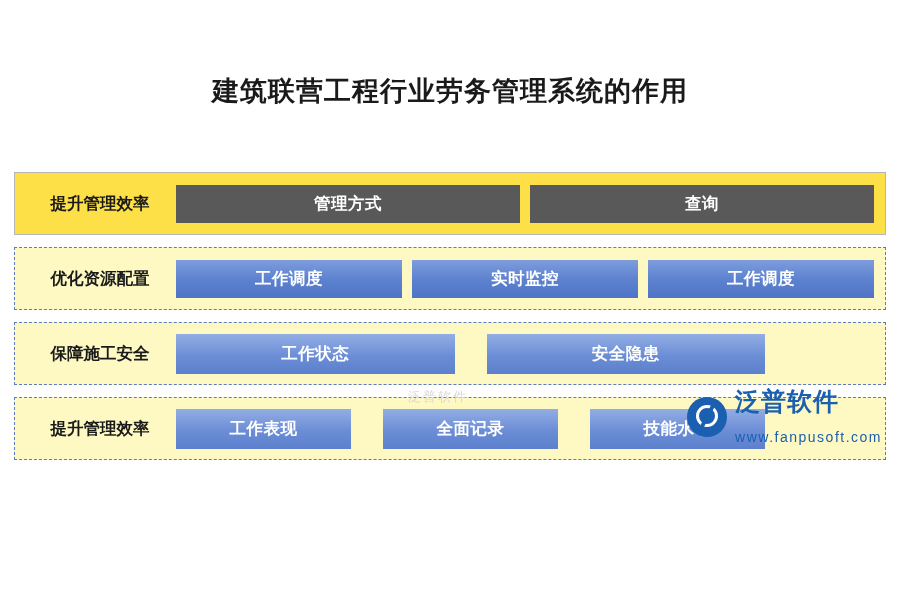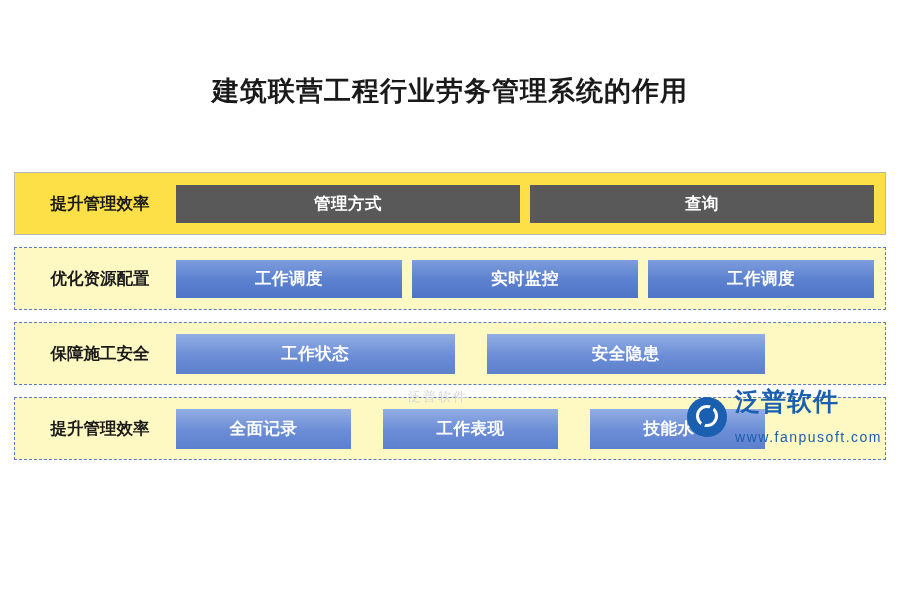--- a/index.html
+++ b/index.html
@@ -195,22 +195,22 @@
       <div class="row-label">保障施工安全</div>
       <div class="cells">
         <div class="cell blue2">工作状态</div>
         <div class="cell blue2">安全隐患</div>
       </div>
     </div>
 
     <div class="row row4">
       <div class="row-label">提升管理效率</div>
       <div class="cells">
+        <div class="cell blue2">工作表现</div>
         <div class="cell blue2">全面记录</div>
-        <div class="cell blue2">工作表现</div>
         <div class="cell blue2">技能水平</div>
       </div>
     </div>
 
   </div>
 
   <div class="watermark-text">泛普软件</div>
 
   <div class="logo">
     <div class="logo-mark"></div>

